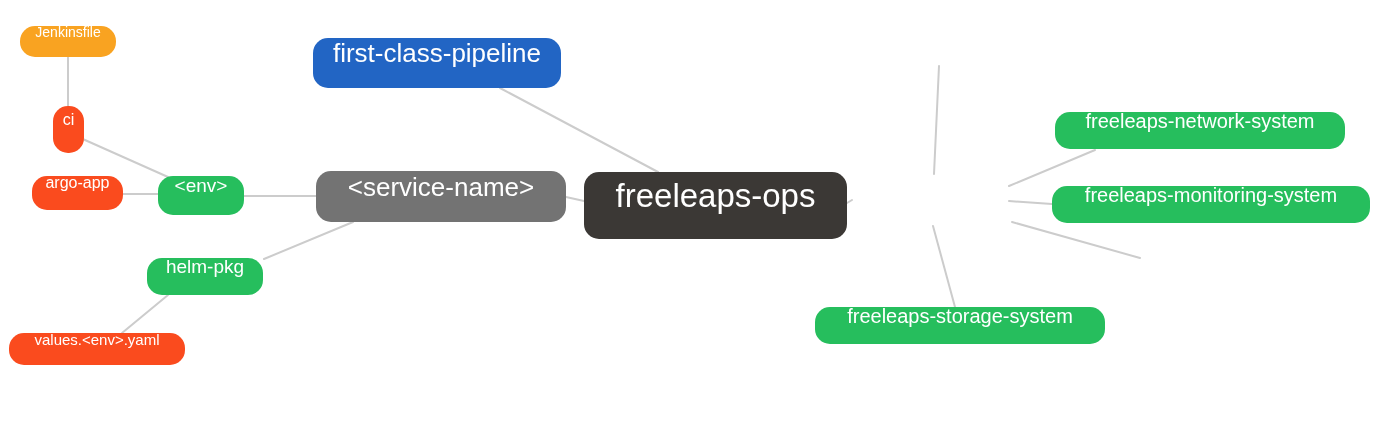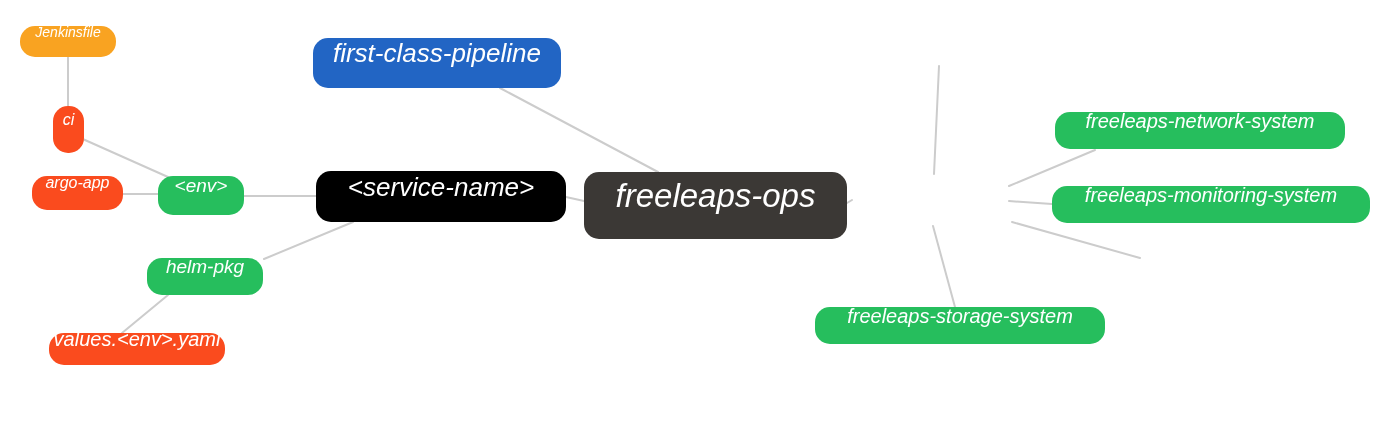--- a/index.html
+++ b/index.html
@@ -32,21 +32,20 @@
     display: flex;
     align-items: center;
     justify-content: center;
     color: var(--text, #ffffff);
     border-radius: 15px;
     white-space: nowrap;
     box-sizing: border-box;
     cursor: default;
     line-height: 1;
     padding-bottom: 20px;
-    font-style: italic;
   }
 </style>
 </head>
 <body>
 
 <div class="canvas">
 
   <svg class="edges" viewBox="0 0 1390 421" xmlns="http://www.w3.org/2000/svg">
     <line x1="68" y1="57" x2="68" y2="106"></line>
     <line x1="76" y1="136" x2="168" y2="177"></line>
@@ -62,21 +61,21 @@
     <line x1="1009" y1="201" x2="1052" y2="204"></line>
     <line x1="1012" y1="222" x2="1140" y2="258"></line>
     <line x1="933" y1="226" x2="955" y2="307"></line>
   </svg>
 
   <div class="node" style="left: 20px; top: 26px; width: 96px; height: 31px; font-size: 14px; background: rgb(249, 163, 33);">Jenkinsfile</div>
   <div class="node" style="left: 53px; top: 106px; width: 31px; height: 47px; font-size: 16px; background: rgb(250, 75, 30);">ci</div>
   <div class="node" style="left: 32px; top: 176px; width: 91px; height: 34px; font-size: 16px; background: rgb(250, 75, 30);">argo-app</div>
   <div class="node" style="left: 158px; top: 176px; width: 86px; height: 39px; font-size: 19px; background: rgb(38, 190, 93);">&lt;env&gt;</div>
   <div class="node" style="left: 147px; top: 258px; width: 116px; height: 37px; font-size: 19px; background: rgb(38, 190, 93);">helm-pkg</div>
-  <div class="node" style="left: 9px; top: 333px; width: 176px; height: 32px; font-size: 20px; background: rgb(250, 75, 30); margin-left: 40px;">values.&lt;env&gt;.yaml</div>
+  <div class="node" style="left: 9px; top: 333px; width: 176px; height: 32px; font-size: 15px; background: rgb(250, 75, 30);">values.&lt;env&gt;.yaml</div>
   <div class="node" style="left: 313px; top: 38px; width: 248px; height: 50px; font-size: 26px; background: rgb(34, 101, 196);">first-class-pipeline</div>
-  <div class="node" style="left: 316px; top: 171px; width: 250px; height: 51px; font-size: 26px; background: #000000;">&lt;service-name&gt;</div>
+  <div class="node" style="left: 316px; top: 171px; width: 250px; height: 51px; font-size: 26px; background: #737373;">&lt;service-name&gt;</div>
   <div class="node" style="left: 584px; top: 172px; width: 263px; height: 67px; font-size: 33px; background: rgb(59, 56, 53);">freeleaps-ops</div>
   <div class="node" style="left: 1055px; top: 112px; width: 290px; height: 37px; font-size: 20px; background: rgb(38, 190, 93);">freeleaps-network-system</div>
   <div class="node" style="left: 1052px; top: 186px; width: 318px; height: 37px; font-size: 20px; background: rgb(38, 190, 93);">freeleaps-monitoring-system</div>
   <div class="node" style="left: 815px; top: 307px; width: 290px; height: 37px; font-size: 20px; background: rgb(38, 190, 93);">freeleaps-storage-system</div>
 
 </div>
 
 </body></html>

